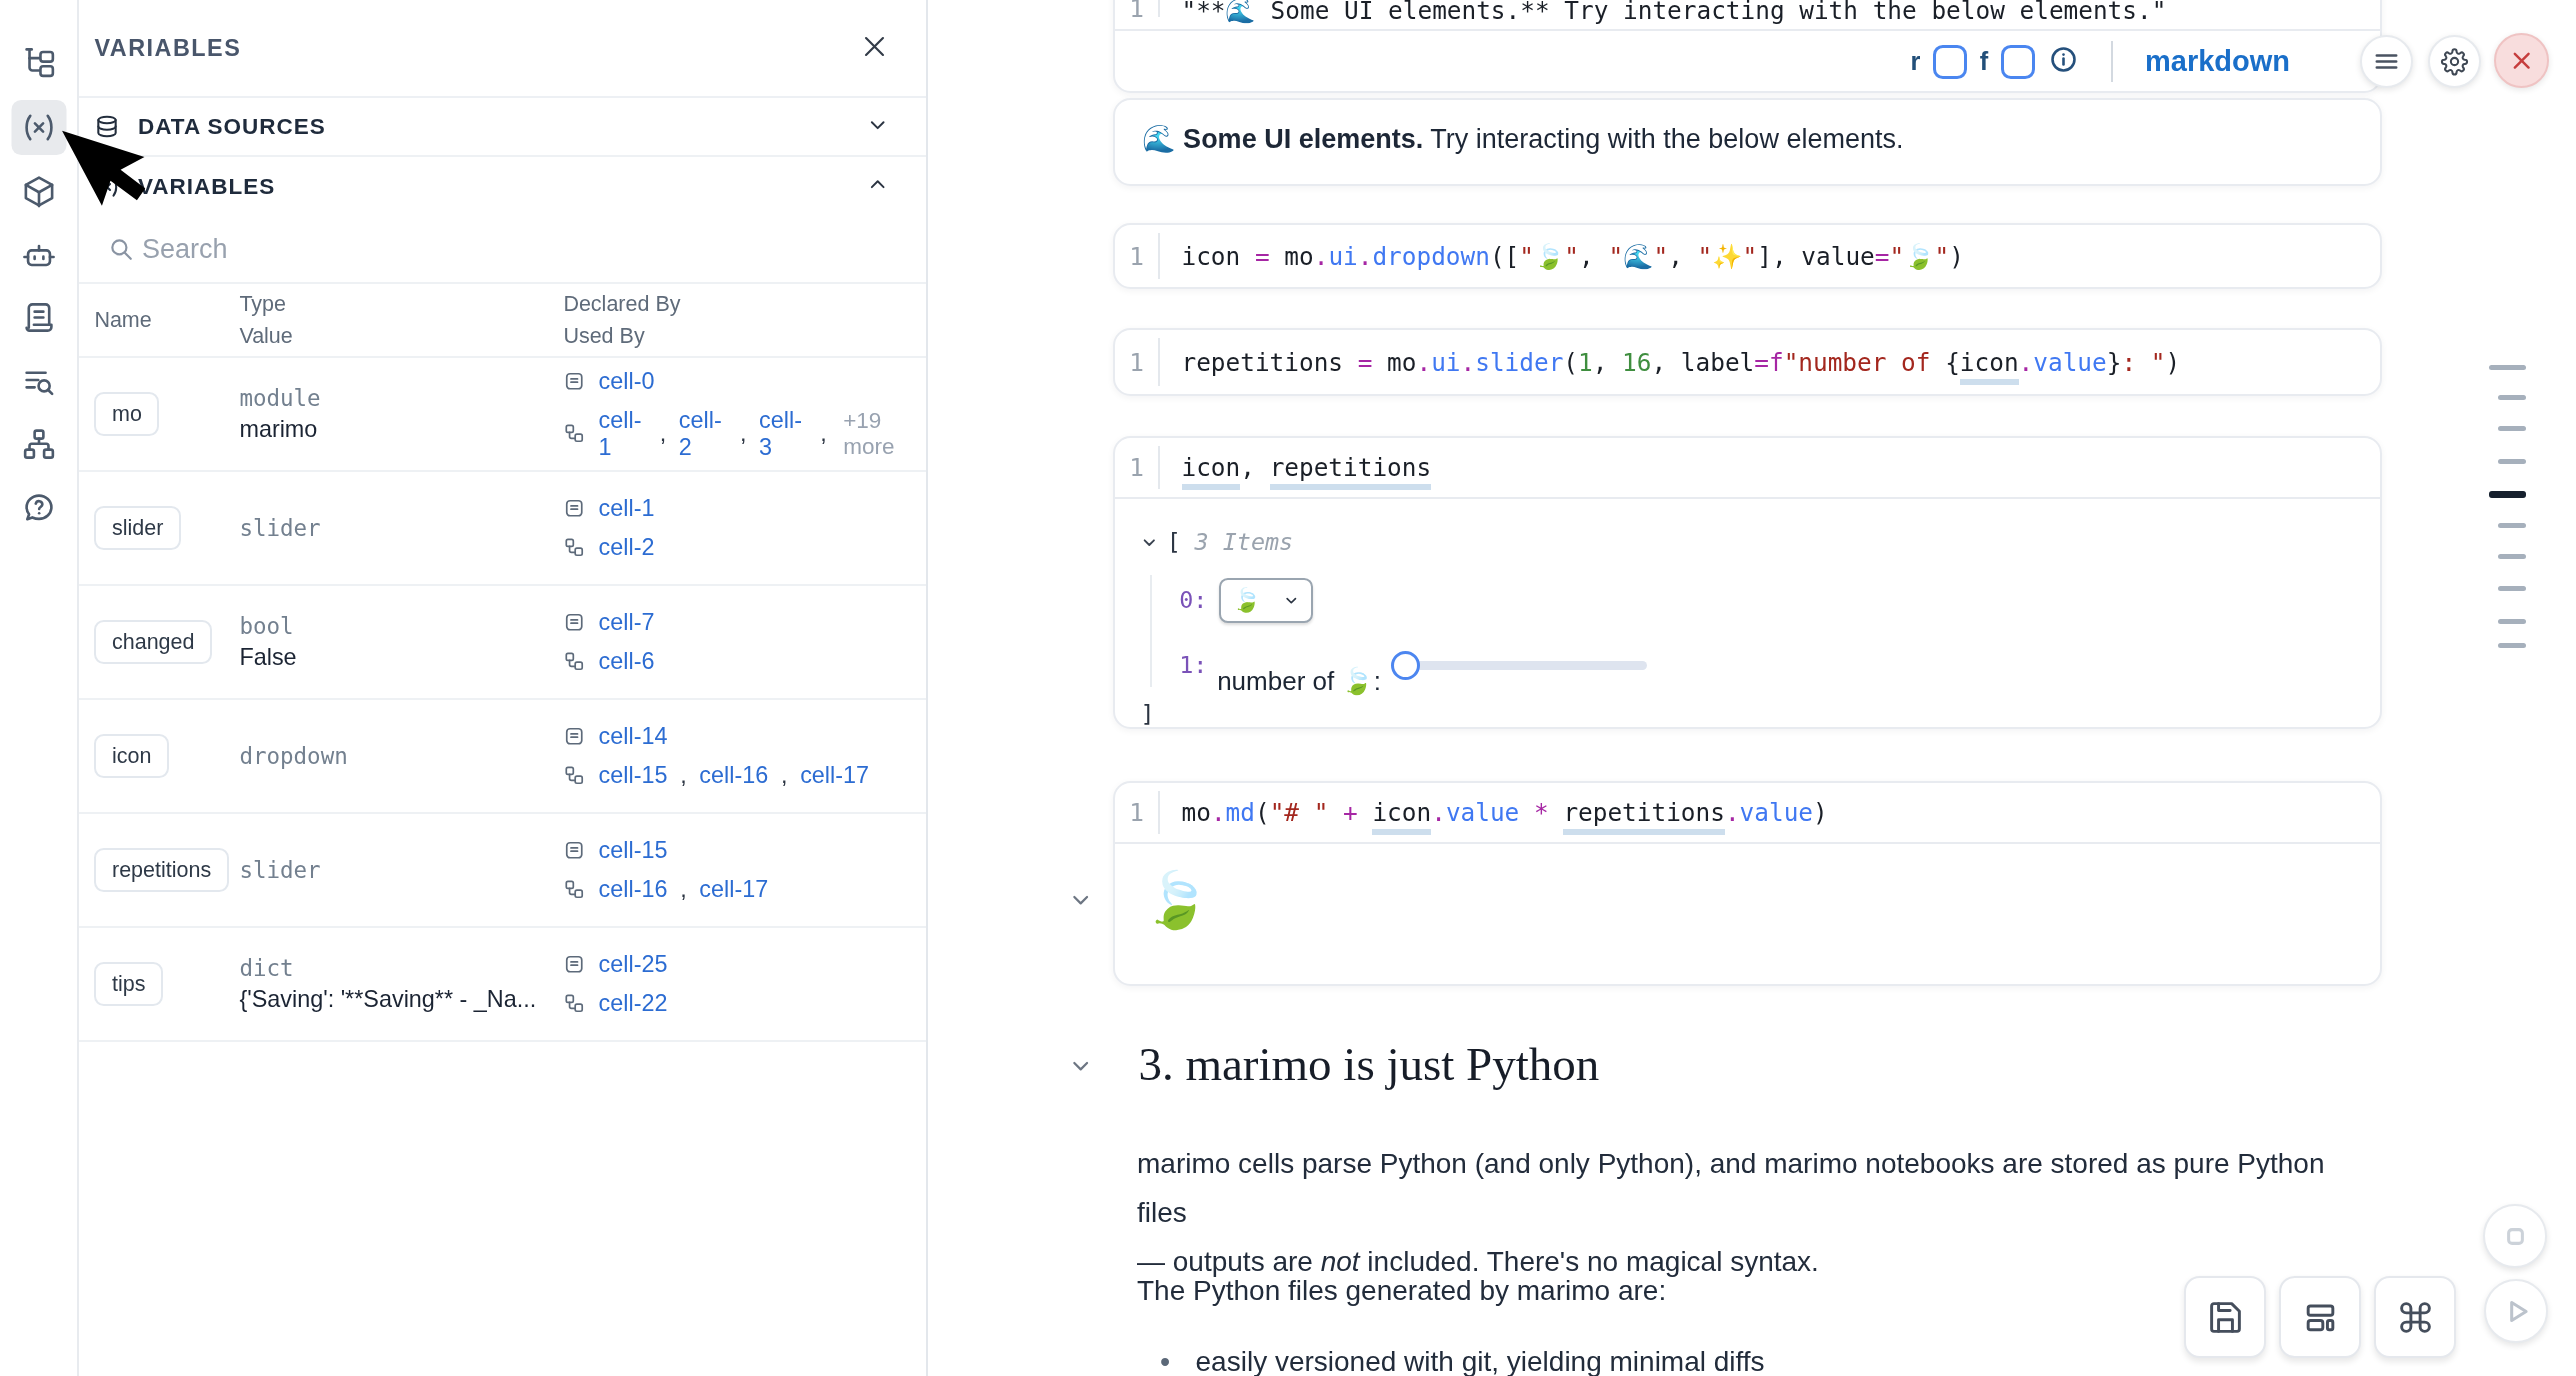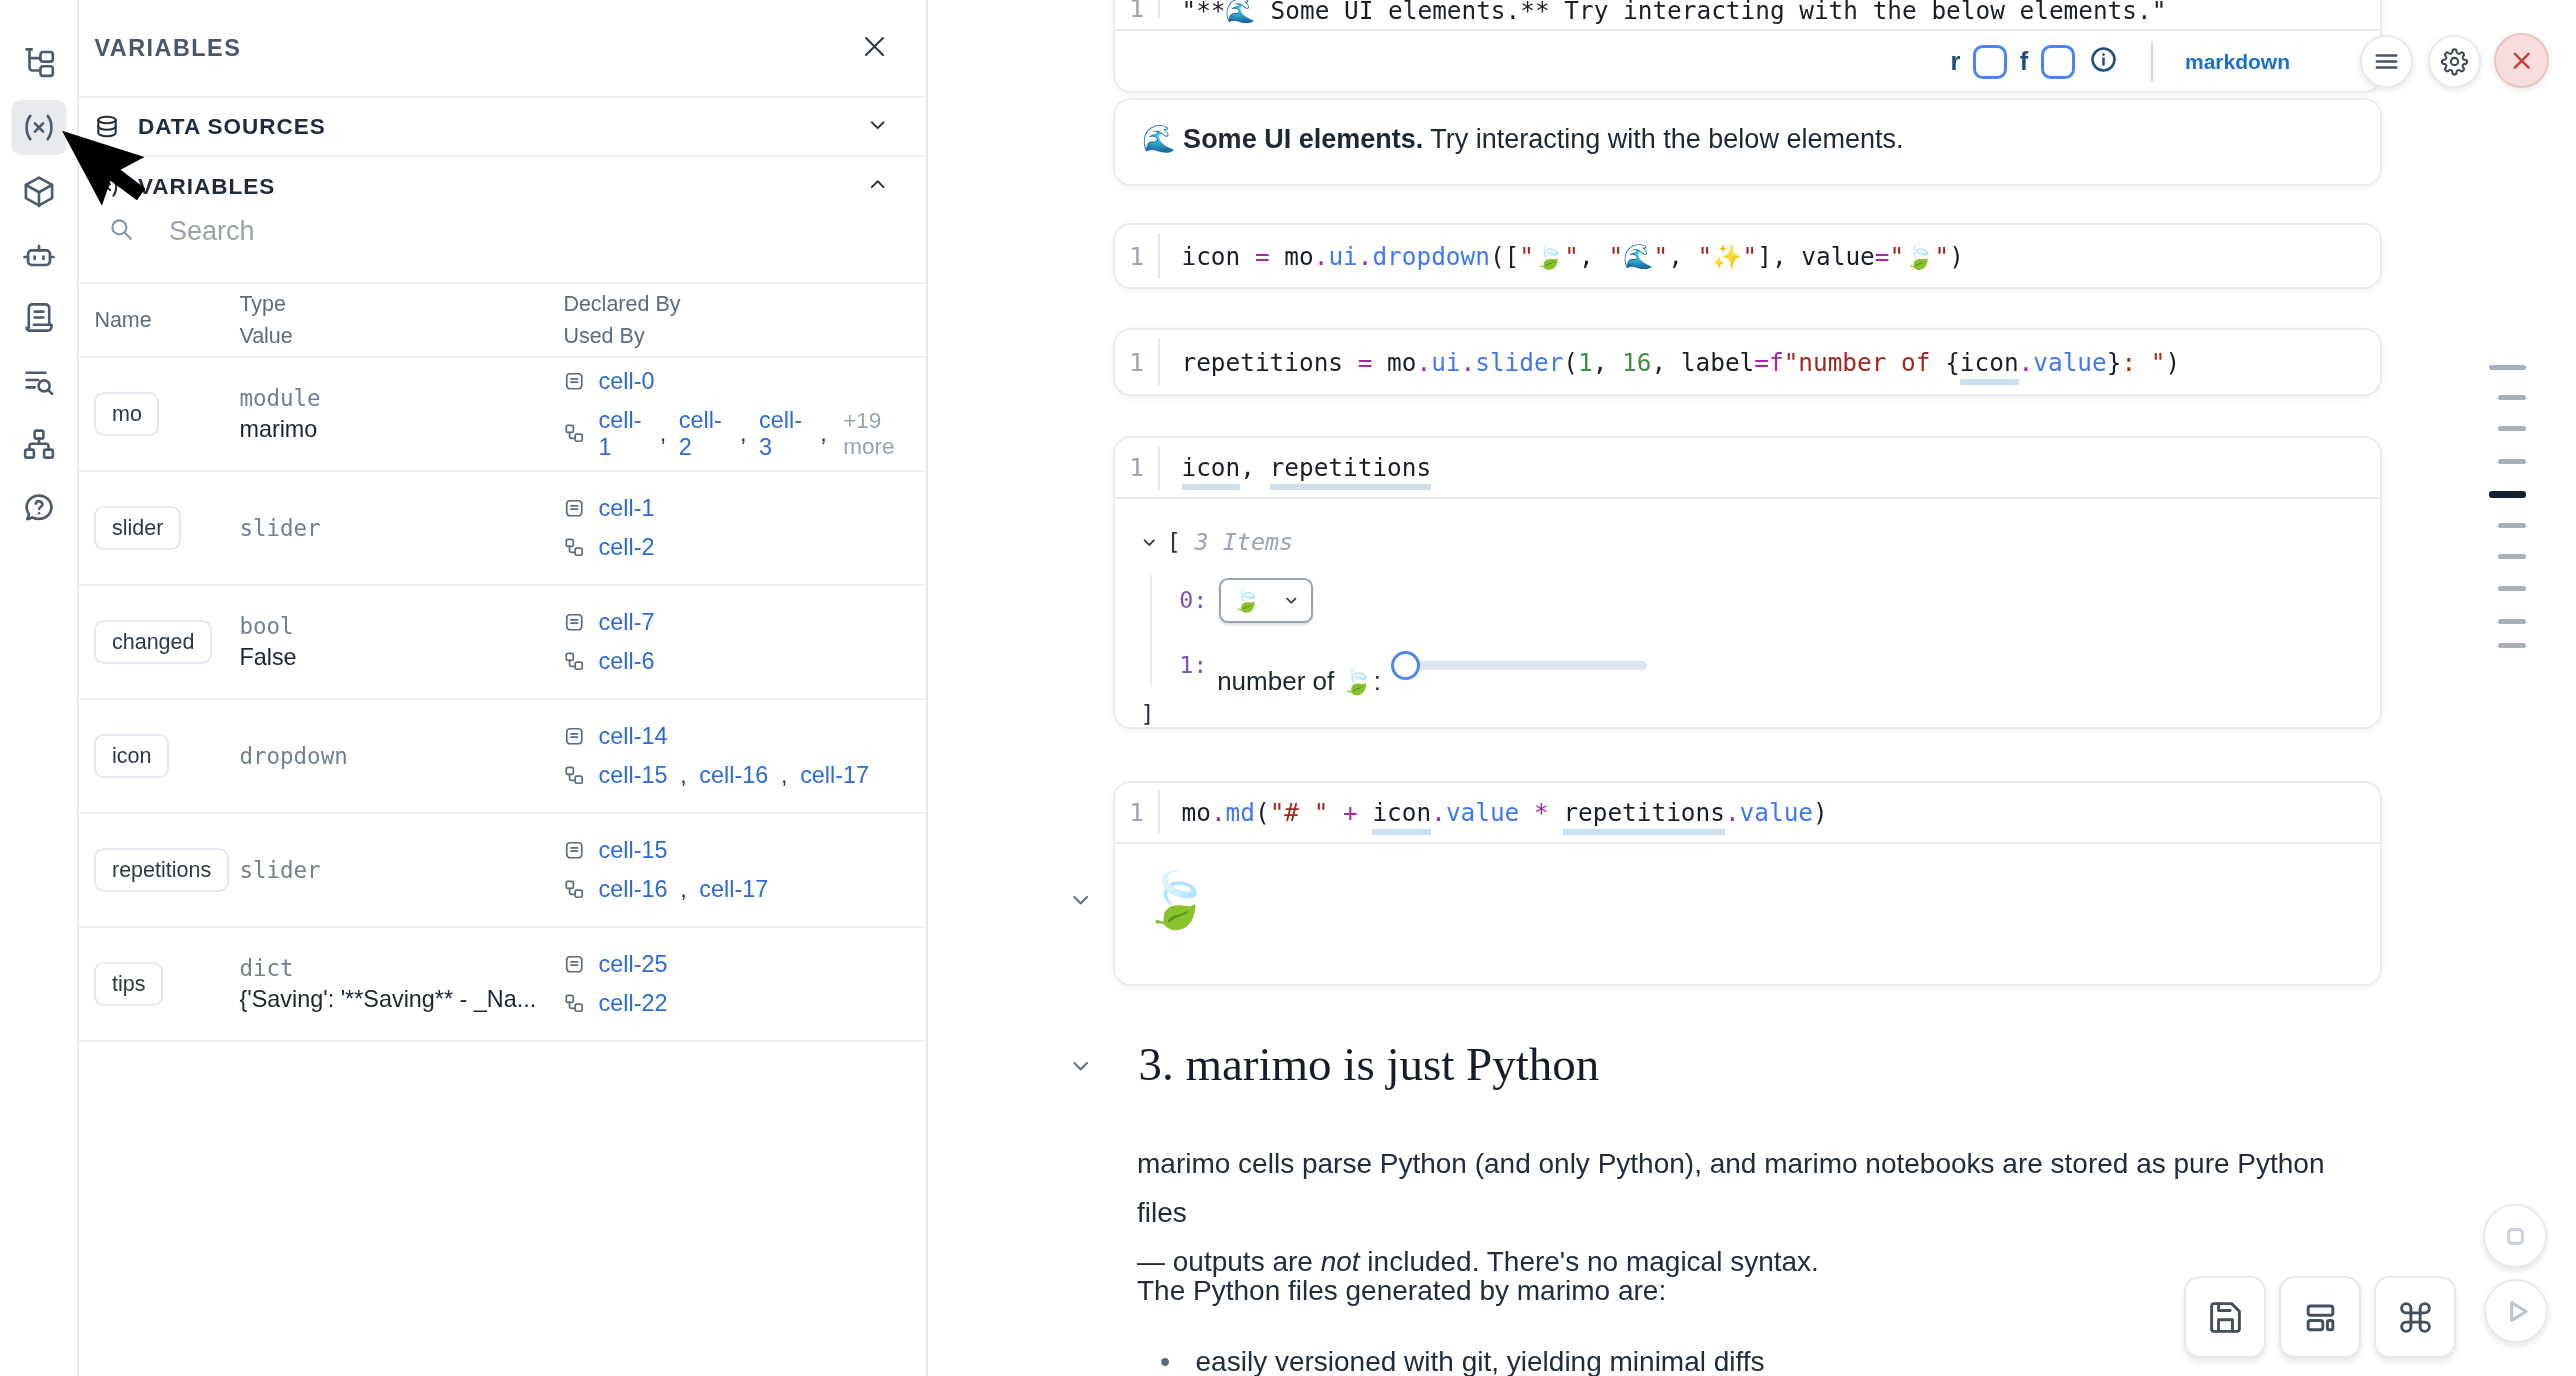--- a/index.html
+++ b/index.html
@@ -23,21 +23,21 @@
   .p-title { font-size:23.4px; font-weight:bold; letter-spacing:1.5px; color:#49566b; }
   .x-btn svg { width:29px; height:29px; stroke:#333c48; stroke-width:1.8; stroke-linecap:round; }
   .acc { height:59px; display:flex; align-items:center; gap:17.6px; padding:0 37px 0 25.4px; }
   .acc.bordered { border-bottom:2px solid #eef1f4; }
   .acc svg.lead { width:26px; height:26px; stroke:#232e3d; fill:none; stroke-width:1.9;
                   stroke-linecap:round; stroke-linejoin:round; }
   .acc-label { font-size:22.5px; font-weight:bold; letter-spacing:1px; color:#1f2b3c; }
   .acc .chev { margin-left:auto; }
   .acc .chev svg { width:23.4px; height:23.4px; stroke:#2b3442; fill:none; stroke-width:2; stroke-linecap:round; stroke-linejoin:round;}
 
-  .search-row { height:68px; display:flex; gap:35px; padding-left:39px;
+  .search-row { height:68px; display:flex; align-items:center; gap:8px; padding-left:39px;
                 border-bottom:2px solid #eef1f4; }
   .search-row svg { width:26px; height:26px; stroke:#8a94a3; fill:none; stroke-width:2; stroke-linecap:round; }
   .search-ph { font-size:27px; color:#98a1ae; }
 
   .vgrid { display:grid; grid-template-columns:145px 324px 1fr; padding-left:25.4px; align-items:center; }
   .vhead { height:74px; border-bottom:2px solid #eef1f4; color:#5f6b7a; font-size:21.5px; }
   .vhead .two { line-height:32px; }
   .vrow { height:114px; border-bottom:2px solid #eef1f4; }
   .badge { display:inline-block; border:2px solid #e3e8ee; border-radius:9.8px; padding:7.8px 15.6px;
            font-size:21.5px; color:#2e3947; background:#fff; }
@@ -68,21 +68,21 @@
   
   #cell0 { top:-61px; height:154px; overflow:hidden; }
   #cell0 .crow { height:90px; align-items:flex-end; padding-bottom:3.9px; border-bottom:2px solid #e8ebf0; }
   #cell0 .lnum { padding-bottom:2px; }
   .cfoot { height:61px; display:flex; align-items:center; justify-content:flex-end;
            padding-right:90px; gap:12.7px; }
   .kbd-letter { font-size:25.4px; font-weight:bold; color:#224f79; }
   .kbd-sq { width:34px; height:34px; border:3.4px solid #4a86f0; border-radius:9.8px; }
   .cfoot .info svg { width:31px; height:31px; stroke:#25507c; fill:none; stroke-width:2; stroke-linecap:round; }
   .vdiv { width:2px; height:41px; background:#d3d9e0; margin:0 19.5px; }
-  .lang-label { font-size:21px; font-weight:bold; color:#1a6fc9; }
+  .lang-label { font-size:29px; font-weight:bold; color:#1a6fc9; }
 
   #cell1 { top:98px; height:88px; padding:23.4px 27px; font-size:27px; color:#1d2736; }
   #cell1 b { font-weight:bold; }
   #cell2 { top:223px; height:66px; } #cell2 .crow { height:100%; }
   #cell3 { top:328px; height:68px; } #cell3 .crow { height:100%; }
 
   #cell4 { top:436px; height:293px; }
   #cell4 .crow { height:61px; }
   .cout4 { padding:25.4px 0 0 25.4px; font-family:"DejaVu Sans Mono", monospace; font-size:23.4px; color:#2b3442; }
   .tree-l1 { display:flex; align-items:center; gap:7.8px; height:35px; }

